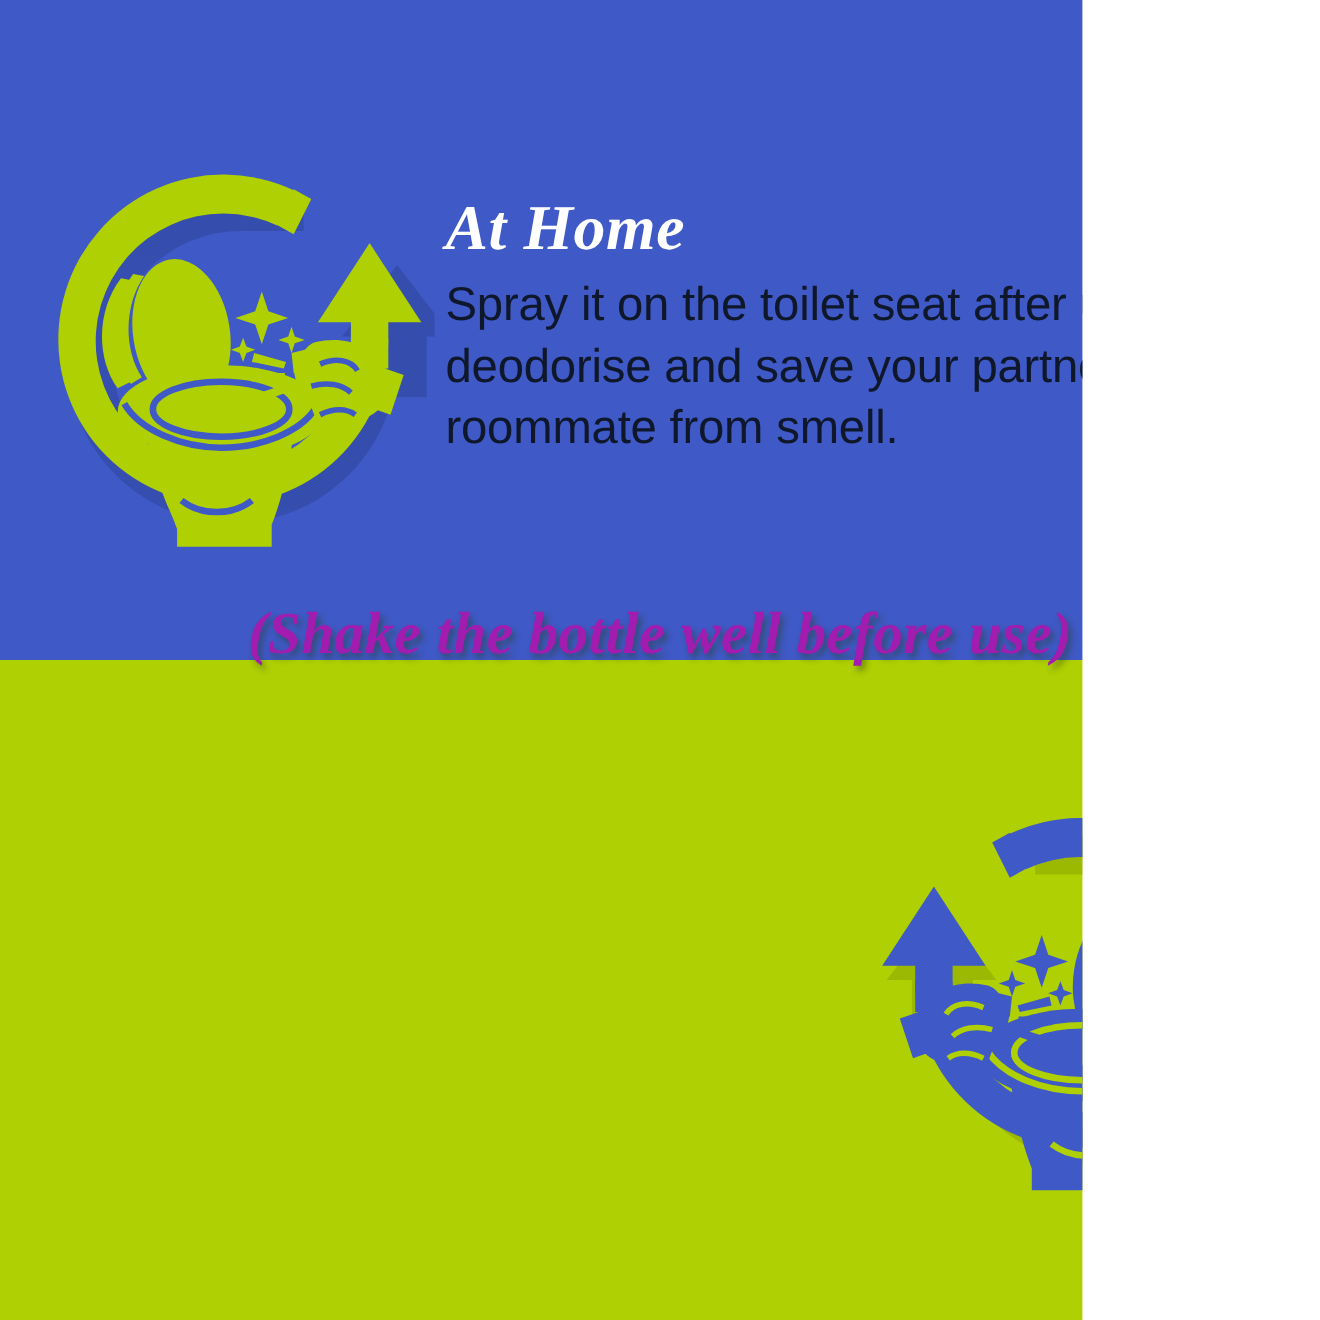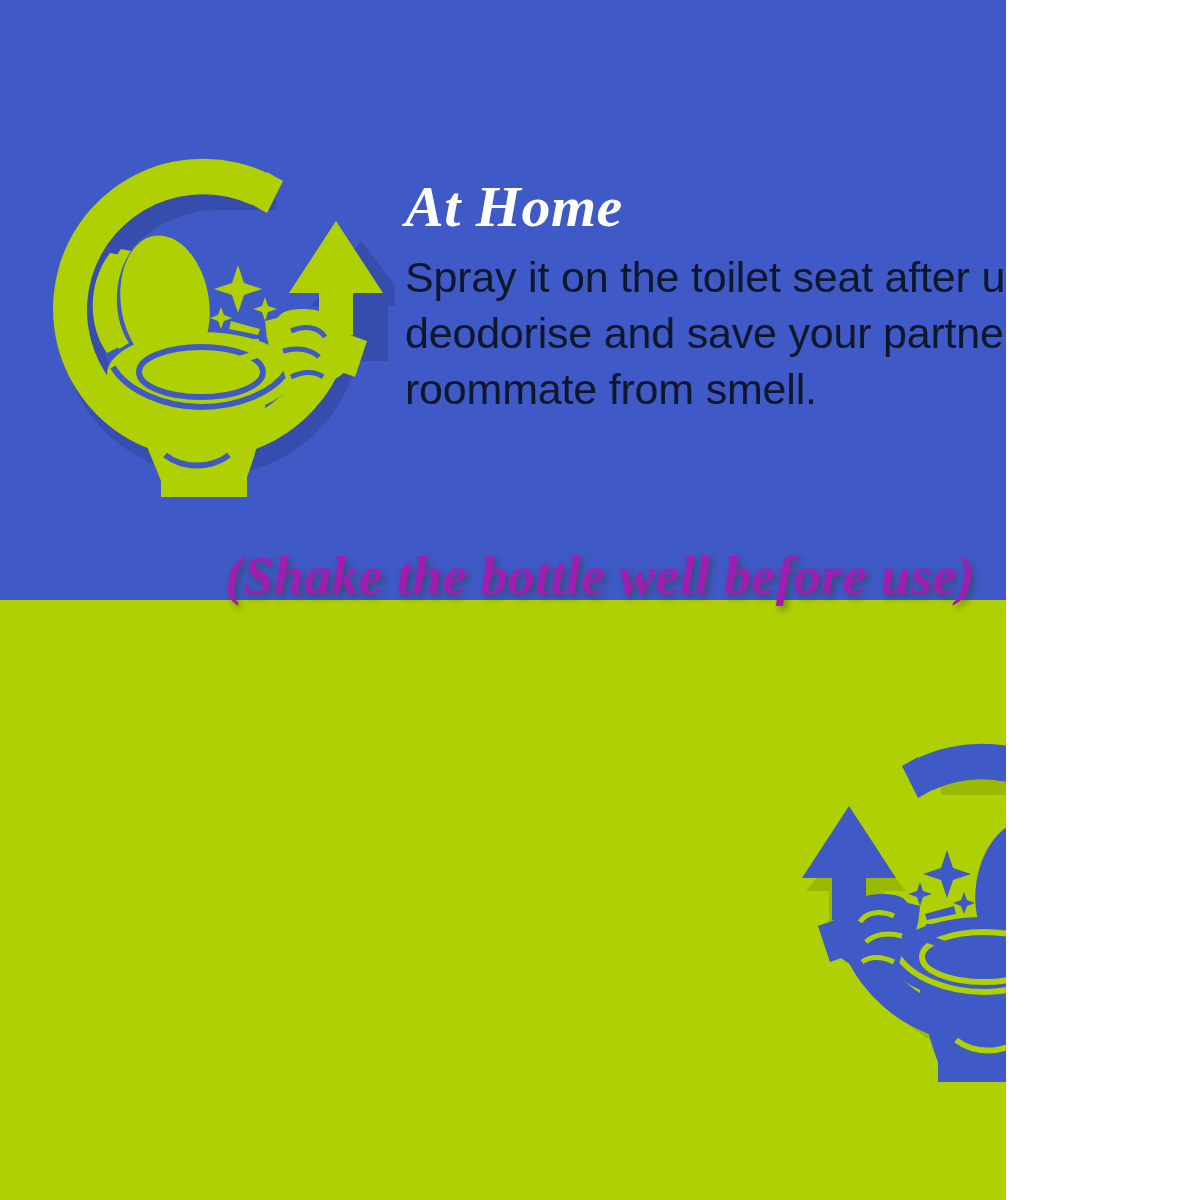--- a/index.html
+++ b/index.html
@@ -6,21 +6,20 @@
     margin: 0;
     padding: 0;
     background: #ffffff;
   }
   .poster {
     position: relative;
     width: 984px;
     height: 1200px;
     overflow: hidden;
     font-family: "Liberation Sans", sans-serif;
-    padding-left: 22px;
   }
 
   
   .band-top {
     position: absolute;
     left: 0; top: 0;
     width: 1200px; height: 600px;
     background: #3F59C6;
   }
   .band-bottom {

